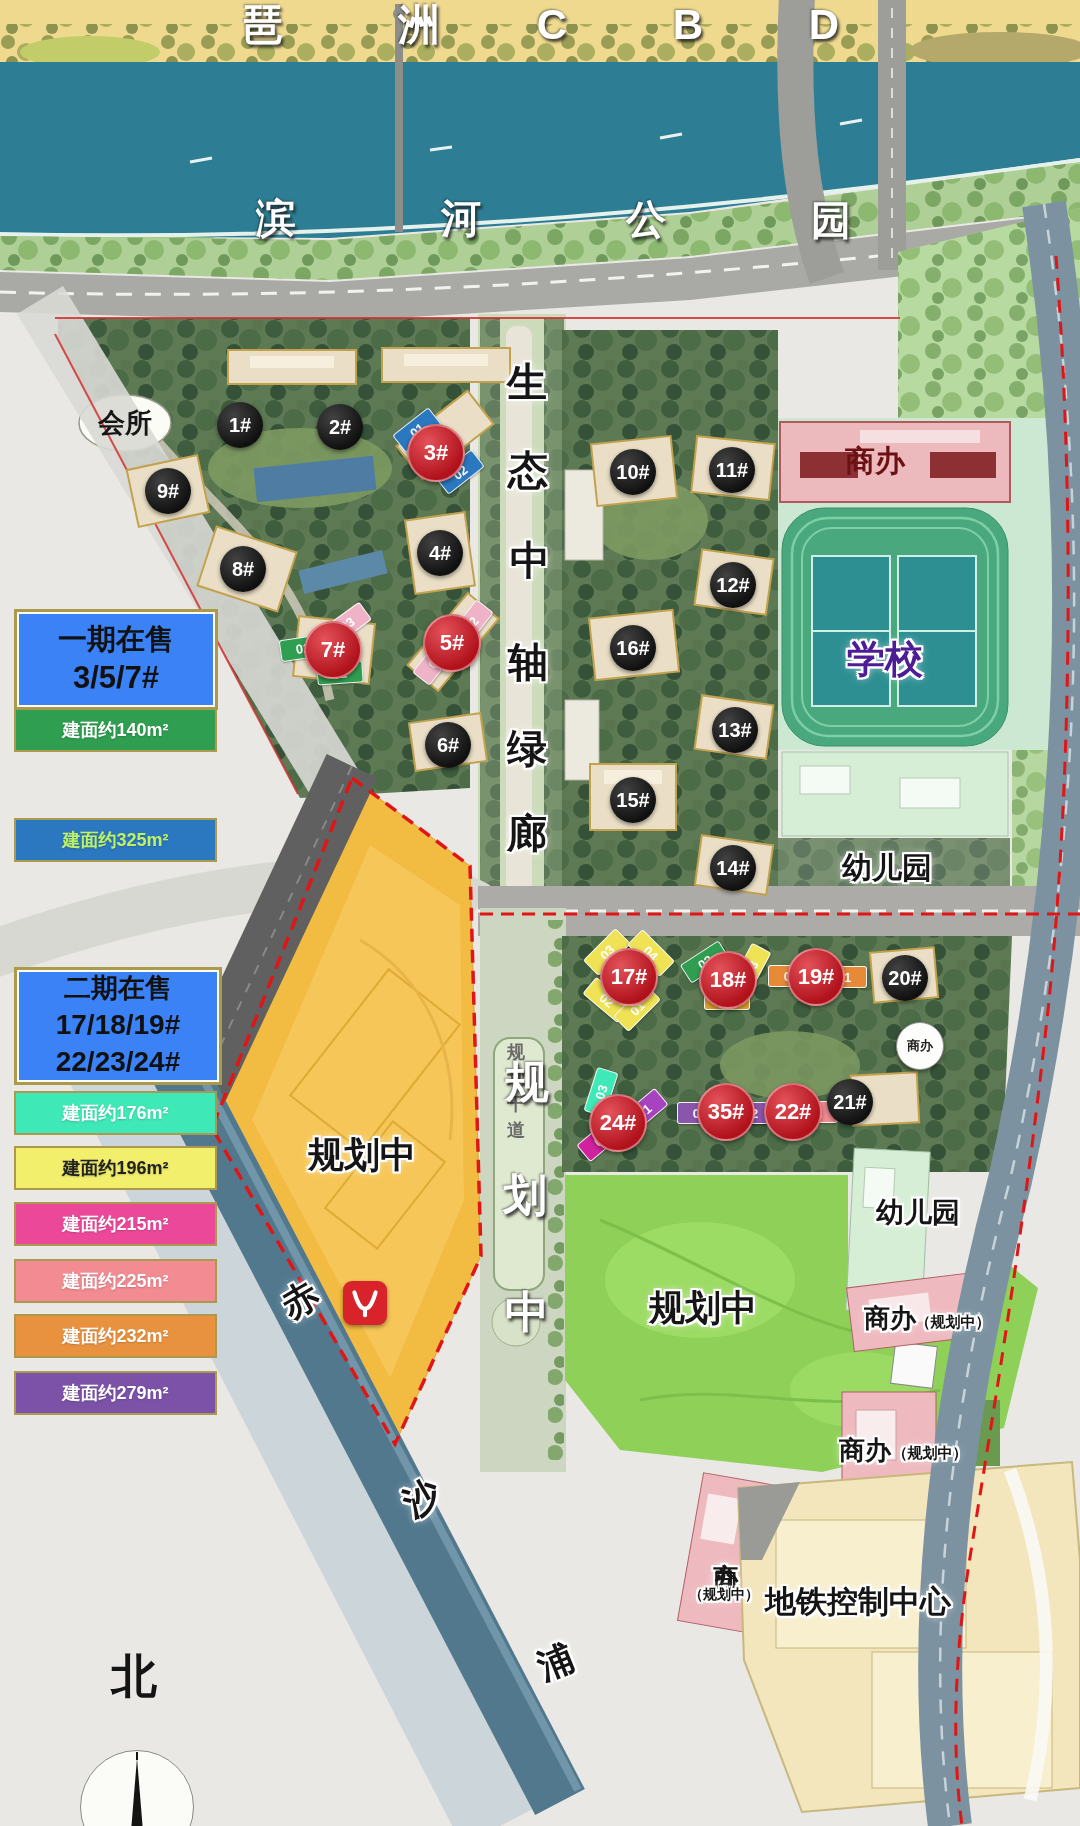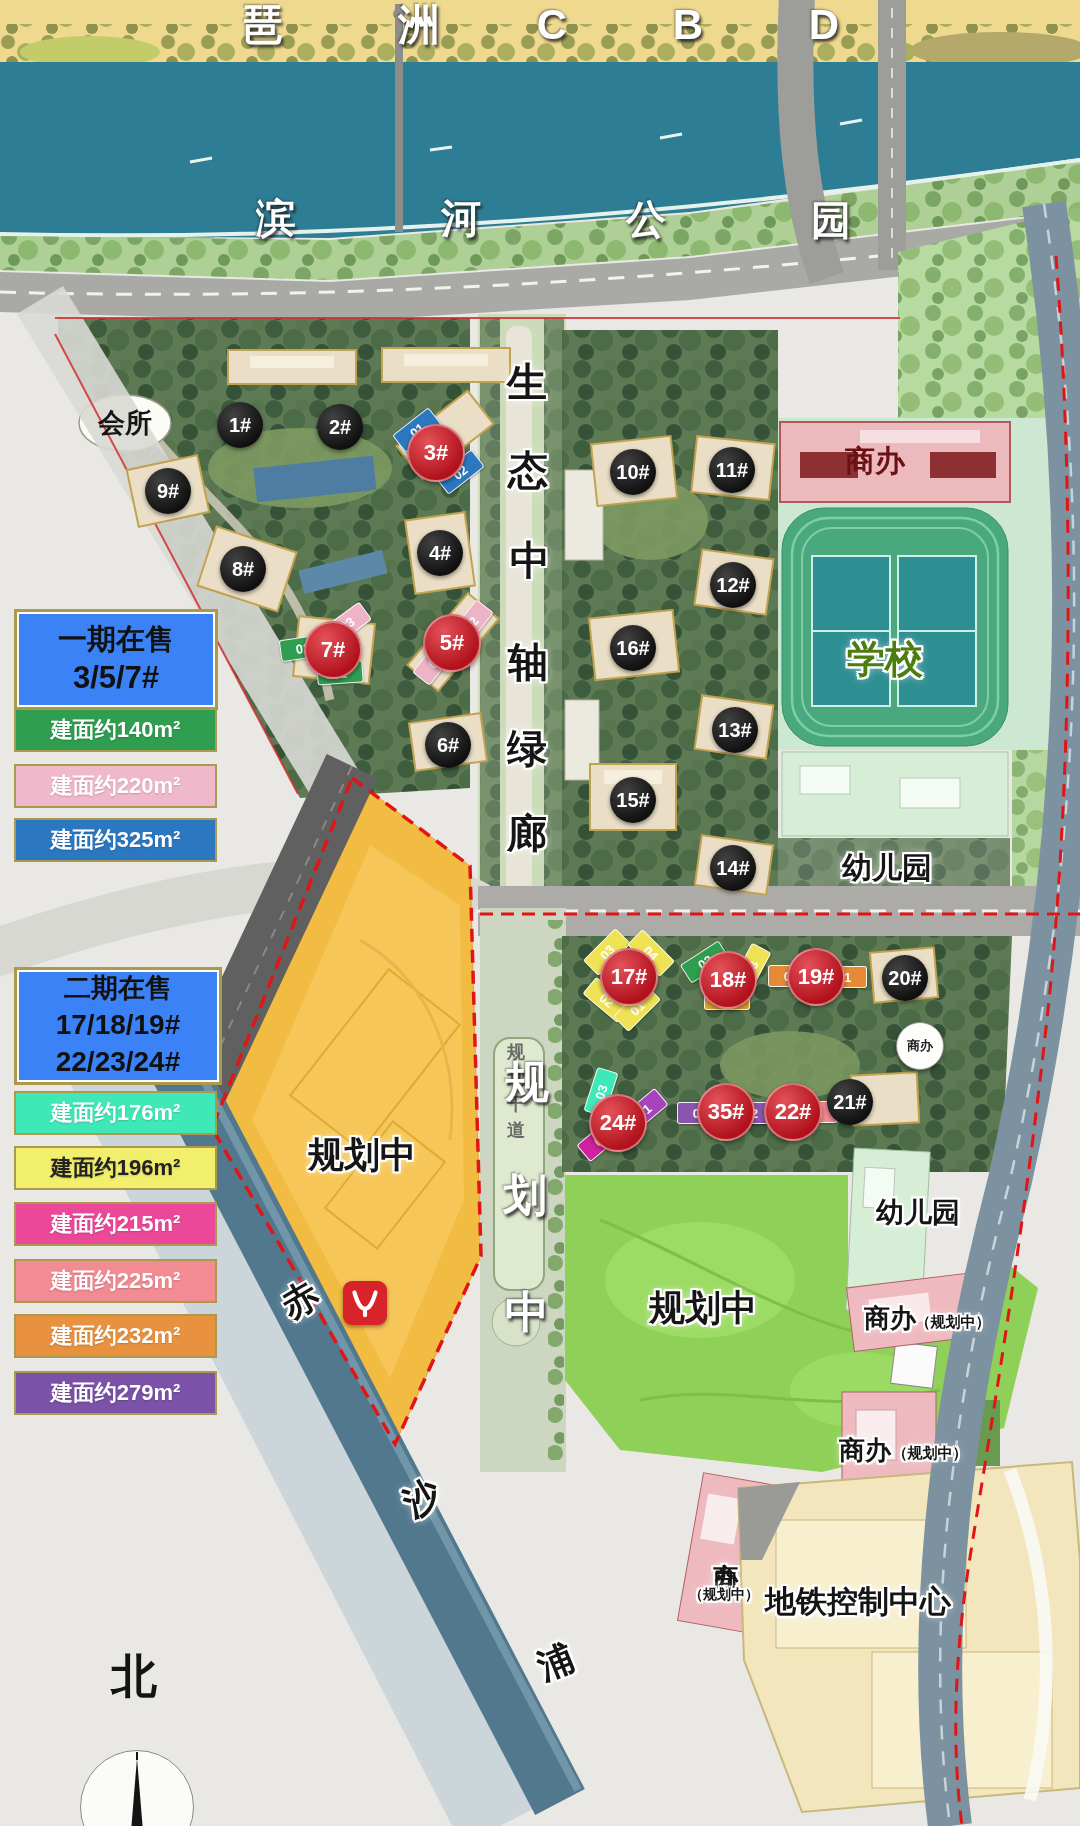--- a/index.html
+++ b/index.html
@@ -21,21 +21,21 @@
   .badge.white{width:46px;height:46px;font-size:13px;color:#222;background:#fdfdfb;
          border:1px solid #8f8f8f;}
   .unit-band{position:absolute;width:44px;height:20px;border:1px solid rgba(255,255,255,.9);
          border-radius:3px;color:#fff;font-weight:bold;font-size:13px;display:flex;
          align-items:center;justify-content:center;z-index:4;box-shadow:0 1px 2px rgba(0,0,0,.3);}
   .panel{position:absolute;background:#3b82f6;border:3px solid #ab9a4e;box-shadow:0 0 0 2px #fffdf4 inset;
          text-align:center;font-weight:bold;color:#111;display:flex;flex-direction:column;
          justify-content:center;gap:6px;z-index:7;}
   .panel-line{line-height:1.1;}
   .legend-band{position:absolute;left:14px;width:199px;height:40px;border:2px solid #ab9a4e;
-         display:flex;align-items:center;justify-content:center;font-weight:bold;font-size:22px;
+         display:flex;align-items:center;justify-content:center;font-weight:bold;font-size:18px;
          z-index:7;text-shadow:0 1px 2px rgba(0,0,0,.18);}
   #metro-logo{position:absolute;left:343px;top:1281px;width:44px;height:44px;border-radius:9px;
          z-index:6;box-shadow:0 2px 4px rgba(0,0,0,.4);display:flex;align-items:center;justify-content:center;}
   .north-char{position:absolute;font-weight:bold;z-index:6;transform:translate(-50%,-50%);}
   .compass-circle{position:absolute;left:80px;top:1750px;width:112px;height:112px;border-radius:50%;
          border:1px solid #8a8a8a;background:rgba(253,253,250,.88);z-index:6;}
   .needle{position:absolute;left:50%;top:7px;transform:translateX(-50%);width:0;height:0;
          border-left:8px solid transparent;border-right:8px solid transparent;
          border-bottom:98px solid #141414;}
   .needle-tip{position:absolute;left:50%;top:1px;transform:translateX(-50%);width:2px;height:8px;background:#141414;}
@@ -333,35 +333,34 @@
       <div class="map-label" style="left: 516px; top: 1104px; font-size: 18px; color: rgb(106, 106, 106); transform: translate(-50%, -50%);">干</div>
       <div class="map-label" style="left: 516px; top: 1130px; font-size: 18px; color: rgb(106, 106, 106); transform: translate(-50%, -50%);">道</div>
       <div class="map-label halo-dark" style="left: 527px; top: 1082px; font-size: 44px; color: rgb(255, 255, 255); transform: translate(-50%, -50%);">规</div>
       <div class="map-label halo-dark" style="left: 525px; top: 1195px; font-size: 44px; color: rgb(255, 255, 255); transform: translate(-50%, -50%);">划</div>
       <div class="map-label halo-dark" style="left: 527px; top: 1312px; font-size: 44px; color: rgb(255, 255, 255); transform: translate(-50%, -50%);">中</div>
       <div class="map-label halo-white" style="left: 300px; top: 1300px; font-size: 36px; color: rgb(21, 21, 21); transform: translate(-50%, -50%) rotate(-30deg);">赤</div>
       <div class="map-label halo-white" style="left: 422px; top: 1498px; font-size: 36px; color: rgb(21, 21, 21); transform: translate(-50%, -50%) rotate(-30deg);">沙</div>
       <div class="map-label halo-white" style="left: 556px; top: 1662px; font-size: 36px; color: rgb(21, 21, 21); transform: translate(-50%, -50%) rotate(-22deg);">浦</div>
       <div class="map-label" style="left: 125px; top: 423px; font-size: 27px; color: rgb(21, 21, 21); transform: translate(-50%, -50%);">会所</div>
       <div class="map-label" style="left: 875px; top: 461px; font-size: 30px; color: rgb(107, 17, 20); transform: translate(-50%, -50%);">商办</div>
-      <div class="map-label halo-white" style="left: 885px; top: 660px; font-size: 38px; color: #4d7c0f; transform: translate(-50%, -50%);">学校</div>
+      <div class="map-label halo-white" style="left: 885px; top: 660px; font-size: 38px; color: #4c1d95; transform: translate(-50%, -50%);">学校</div>
       <div class="map-label halo-white" style="left: 887px; top: 868px; font-size: 30px; color: rgb(21, 21, 21); transform: translate(-50%, -50%);">幼儿园</div>
       <div class="map-label halo-white" style="left: 918px; top: 1213px; font-size: 28px; color: rgb(21, 21, 21); transform: translate(-50%, -50%);">幼儿园</div>
       <div class="map-label halo-white" style="left: 362px; top: 1155px; font-size: 36px; color: rgb(21, 21, 21); transform: translate(-50%, -50%);">规划中</div>
       <div class="map-label halo-white" style="left: 703px; top: 1308px; font-size: 36px; color: rgb(21, 21, 21); transform: translate(-50%, -50%);">规划中</div>
       <div class="map-label halo-white" style="left: 890px; top: 1319px; font-size: 26px; color: rgb(21, 21, 21); transform: translate(-50%, -50%);">商办</div>
       <div class="map-label halo-white" style="left: 953px; top: 1322px; font-size: 15px; color: rgb(21, 21, 21); transform: translate(-50%, -50%);">（规划中）</div>
       <div class="map-label halo-white" style="left: 865px; top: 1451px; font-size: 26px; color: rgb(21, 21, 21); transform: translate(-50%, -50%);">商办</div>
       <div class="map-label halo-white" style="left: 930px; top: 1453px; font-size: 15px; color: rgb(21, 21, 21); transform: translate(-50%, -50%);">（规划中）</div>
       <div class="map-label halo-white" style="left: 726px; top: 1543px; font-size: 25px; color: rgb(21, 21, 21); transform: translate(-50%, -50%); writing-mode: vertical-rl; text-orientation: upright;">商办</div>
       <div class="map-label halo-white" style="left: 724px; top: 1594px; font-size: 14px; color: rgb(21, 21, 21); transform: translate(-50%, -50%);">（规划中）</div>
       <div class="map-label halo-white" style="left: 858px; top: 1602px; font-size: 31px; color: rgb(21, 21, 21); transform: translate(-50%, -50%);">地铁控制中心</div>
       <div class="legend-band" style="top: 708px; background: rgb(47, 158, 80); color: rgb(255, 255, 255);">建面约140m²</div>
-      <div class="legend-band" style="top: 764px; background: rgb(240, 185, 203); color: rgb(255, 255, 255);">建面约220m²</div>
-      <div class="legend-band" style="top: 818px; background: rgb(43, 120, 192); color: #ffffff;">建面约325m²</div>
+      <div class="legend-band" style="top: 818px; background: rgb(43, 120, 192); color: #bef264;">建面约325m²</div>
       <div class="legend-band" style="top: 1091px; background: rgb(63, 233, 183); color: rgb(255, 255, 255);">建面约176m²</div>
       <div class="legend-band" style="top: 1146px; background: rgb(242, 239, 109); color: rgb(34, 34, 34);">建面约196m²</div>
       <div class="legend-band" style="top: 1202px; background: #ec4899; color: rgb(255, 255, 255);">建面约215m²</div>
       <div class="legend-band" style="top: 1259px; background: rgb(242, 139, 146); color: rgb(255, 255, 255);">建面约225m²</div>
       <div class="legend-band" style="top: 1314px; background: rgb(232, 146, 63); color: rgb(255, 255, 255);">建面约232m²</div>
       <div class="legend-band" style="top: 1371px; background: rgb(123, 82, 168); color: rgb(255, 255, 255);">建面约279m²</div>
     </div>
 
   <div class="panel" id="panel1" style="left:14px;top:609px;width:198px;height:95px">
     <div class="panel-line" style="font-size:29px">一期在售</div>

